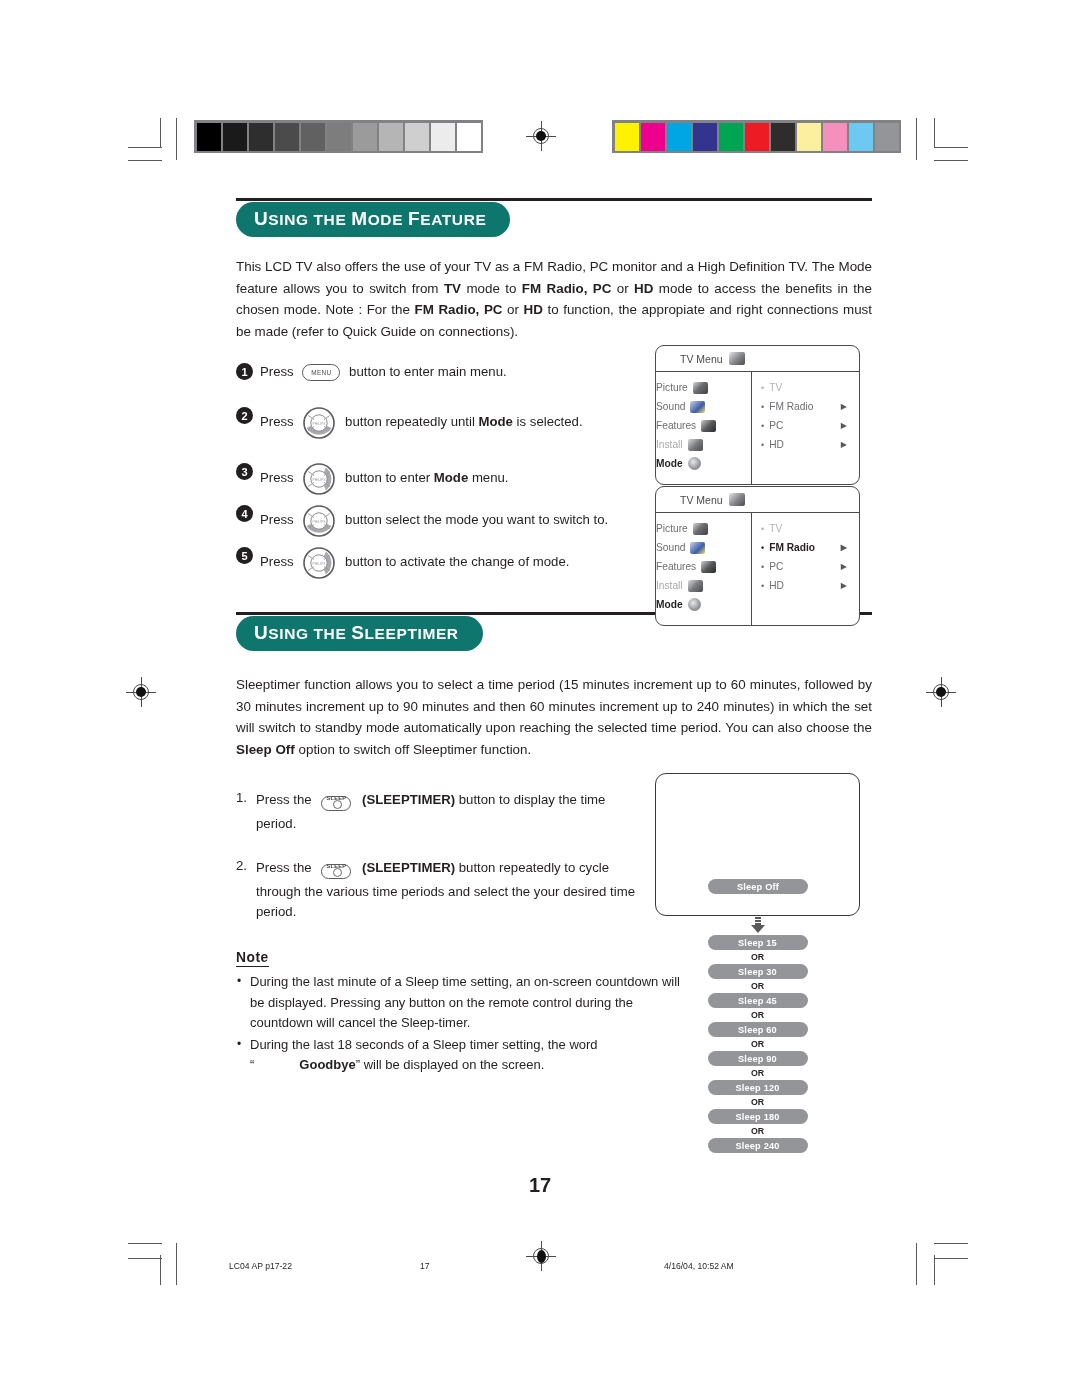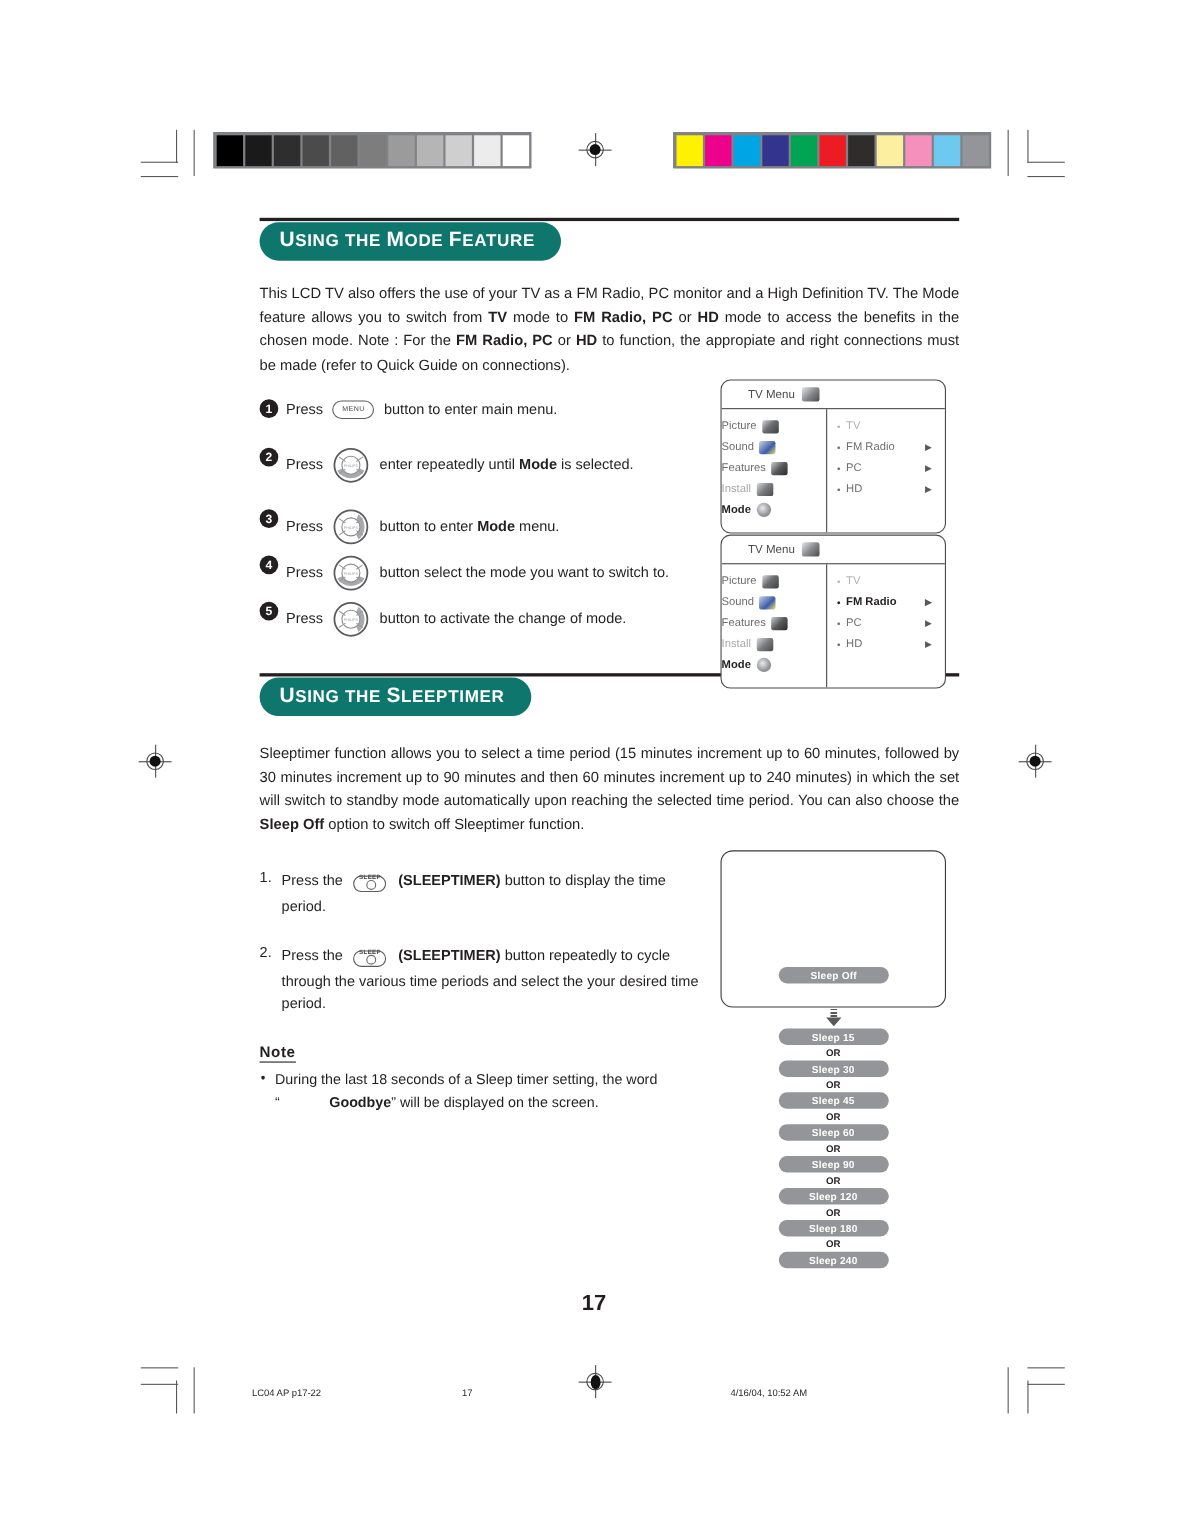--- a/index.html
+++ b/index.html
@@ -305,21 +305,21 @@
             <circle cx="17" cy="17" r="15" fill="#ffffff" stroke="#5b5b5b" stroke-width="1.6"></circle>
             <path d="M4.5 22 A15 15 0 0 0 29.5 22 L23 19 A9 9 0 0 1 11 19 Z" fill="#a7a9ac"></path>
             <circle cx="17" cy="17" r="8.2" fill="#ffffff" stroke="#8a8c8e" stroke-width="1"></circle>
             <line x1="6.2" y1="9.5" x2="12" y2="13.5" stroke="#9a9c9e" stroke-width="1"></line>
             <line x1="27.8" y1="9.5" x2="22" y2="13.5" stroke="#9a9c9e" stroke-width="1"></line>
             <line x1="6.2" y1="24.5" x2="12" y2="20.5" stroke="#9a9c9e" stroke-width="1"></line>
             <line x1="27.8" y1="24.5" x2="22" y2="20.5" stroke="#9a9c9e" stroke-width="1"></line>
             <text x="17" y="18.5" font-size="3.4" fill="#9a9c9e" text-anchor="middle" font-family="Liberation Sans, sans-serif">PHILIPS</text>
           </svg>
         </span>
-        <span>enter repeatedly until </span><b>Mode</b><span> is selected.</span>
+        <span>button repeatedly until </span><b>Mode</b><span> is selected.</span>
       </div>
     </div>
 
     <div class="step" style="margin-bottom:6px;">
       <div class="num">3</div>
       <div class="txt">
         <span>Press</span>
         <span class="nav-key">
           <svg width="34" height="34" viewBox="0 0 34 34">
             <circle cx="17" cy="17" r="15" fill="#ffffff" stroke="#5b5b5b" stroke-width="1.6"></circle>
@@ -411,20 +411,23 @@
         </span>
         <b>(SLEEPTIMER)</b><span> button repeatedly to cycle through the various time periods and select the your desired time period.</span>
       </div>
     </div>
   </div>
 
   <div style="margin-top:26px;">
     <div class="note-h">Note</div>
     <ul class="note-list">
       <li>
+        <span>During the last minute of a Sleep time setting, an on-screen countdown will be displayed. Pressing any button on the remote control during the countdown will cancel the Sleep-timer.</span>
+      </li>
+      <li>
         <span>During the last 18 seconds of a Sleep timer setting,  the word “</span><b>Goodbye</b><span>” will be displayed on the screen.</span>
       </li>
     </ul>
   </div>
 </div>
 
 <div class="osd" style="left:655px; top:345px;">
   <div class="osd-title">
     <span>TV Menu</span>
     <span class="mi tvmenu"></span>

